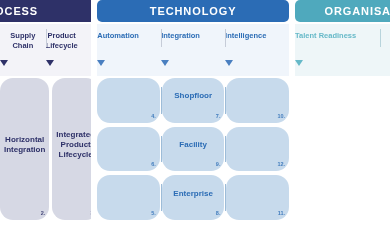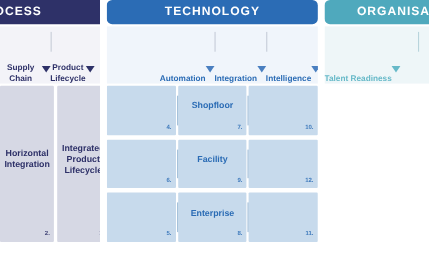--- a/index.html
+++ b/index.html
@@ -59,29 +59,29 @@
   }
 
   
   .subhead-strip {
     display: flex;
     flex: 0 0 auto;
     height: 52px;
     margin-top: 2px;
   }
   .panel-process .subhead-strip    { background: #f3f3f8; }
-  .panel-technology .subhead-strip { background: #f0f5fb; padding-left: 48px; }
+  .panel-technology .subhead-strip { background: #f0f5fb; }
   .panel-organisation .subhead-strip { background: #eef6f8; }
 
   .subhead {
     flex: 1 1 0;
     position: relative;
     display: flex;
-    flex-direction: row;
-    align-items: flex-end;
+    flex-direction: column;
+    align-items: flex-start;
     padding-top: 7px;
   }
   .subhead + .subhead::before {
     content: "";
     position: absolute;
     left: 0; top: 5px;
     width: 1px; height: 18px;
     background: #c6ccd8;
   }
   .panel-organisation .subhead + .subhead::before { background: #b8d4dc; }
@@ -131,21 +131,21 @@
     gap: 4px;
   }
   .row {
     flex: 1 1 0;
     display: flex;
   }
 
   .cell {
     position: relative;
     flex: 1 1 0;
-    border-radius: 1px;
+    border-radius: 13px;
     display: flex;
     align-items: center;
     justify-content: center;
     text-align: center;
     padding: 2px 4px 10px 4px;
     font-size: 8px;
     font-weight: bold;
     line-height: 10px;
     white-space: pre-line;
   }

